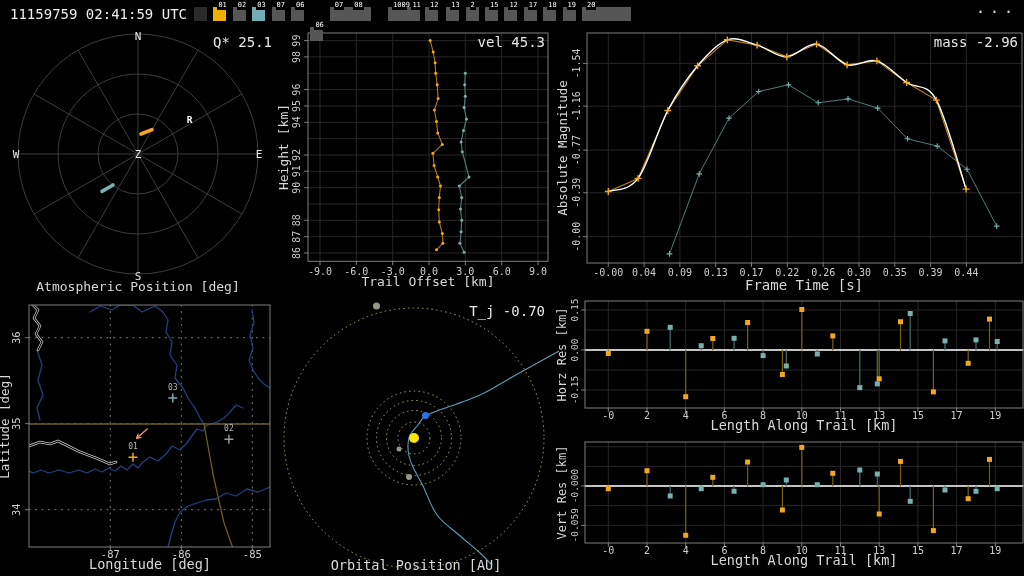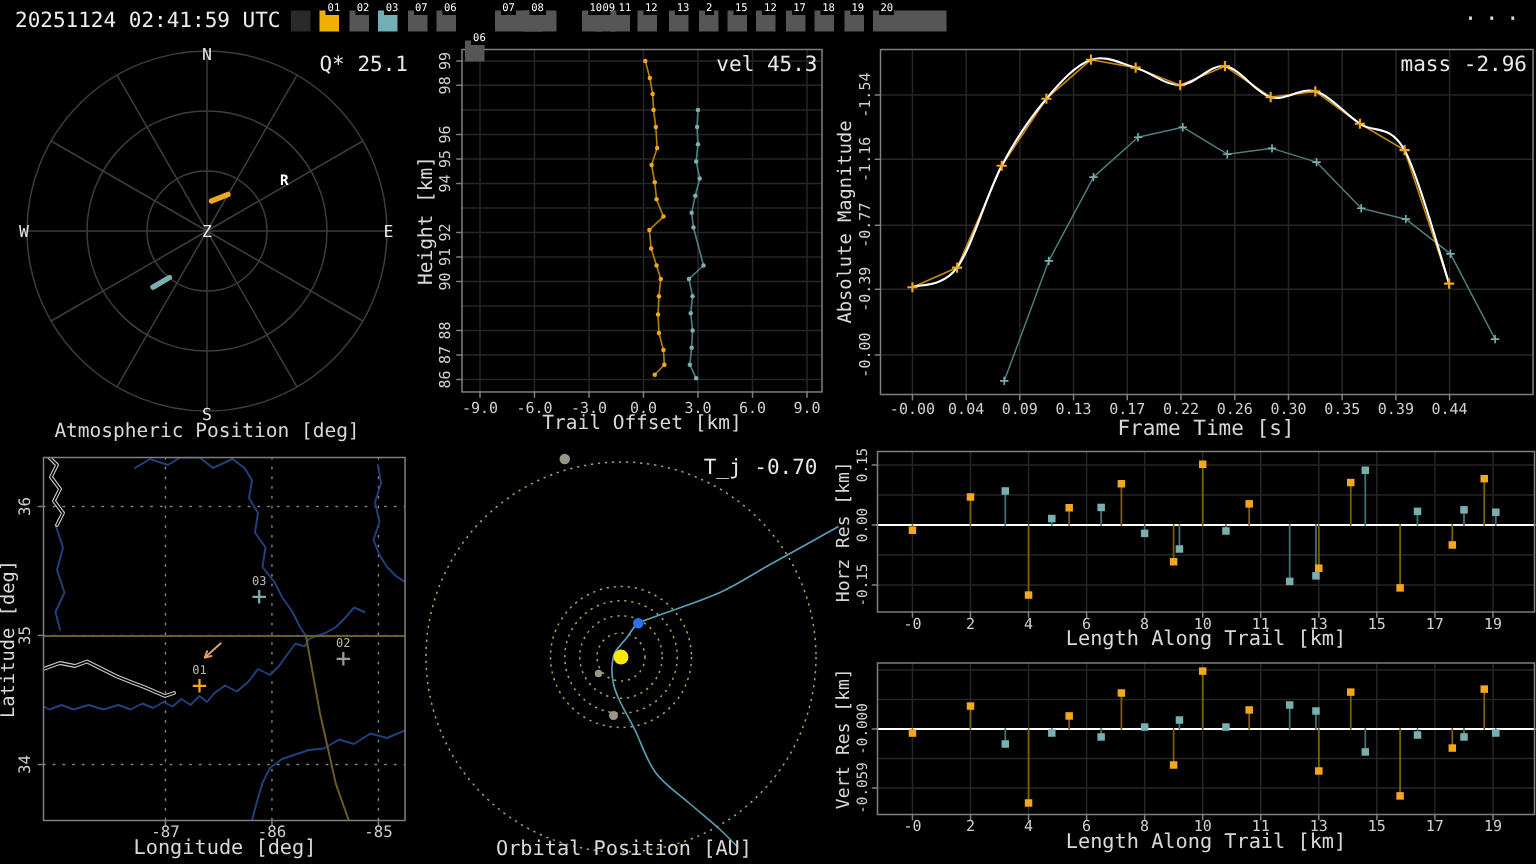--- a/index.html
+++ b/index.html
@@ -16,21 +16,21 @@
   .fl{position:absolute;top:-6px;left:4px;font-size:7px;line-height:9px;color:#fff;background:#000;padding:0 1px;}
   .menu{position:absolute;right:6px;top:3px;color:#ddd;font-size:15px;letter-spacing:5px;cursor:default;}
   svg{position:absolute;top:0;left:0;}
   svg text{font-family:"DejaVu Sans Mono",monospace;}
 </style>
 </head>
 <body>
 
 <div class="screen">
   <div class="topbar">
-    <span class="ts">20251124 02:41:59 UTC</span>
+    <span class="ts">11159759 02:41:59 UTC</span>
     <div class="frames" id="frames">
         <div class="frame f-dim" style="left: 194px;"></div>
         <div class="frame f-orange" style="left: 213.4px;">
           <span class="fl">01</span>
         </div>
         <div class="frame f-gray" style="left: 232.8px;">
           <span class="fl">02</span>
         </div>
         <div class="frame f-teal" style="left: 252.2px;">
           <span class="fl">03</span>

